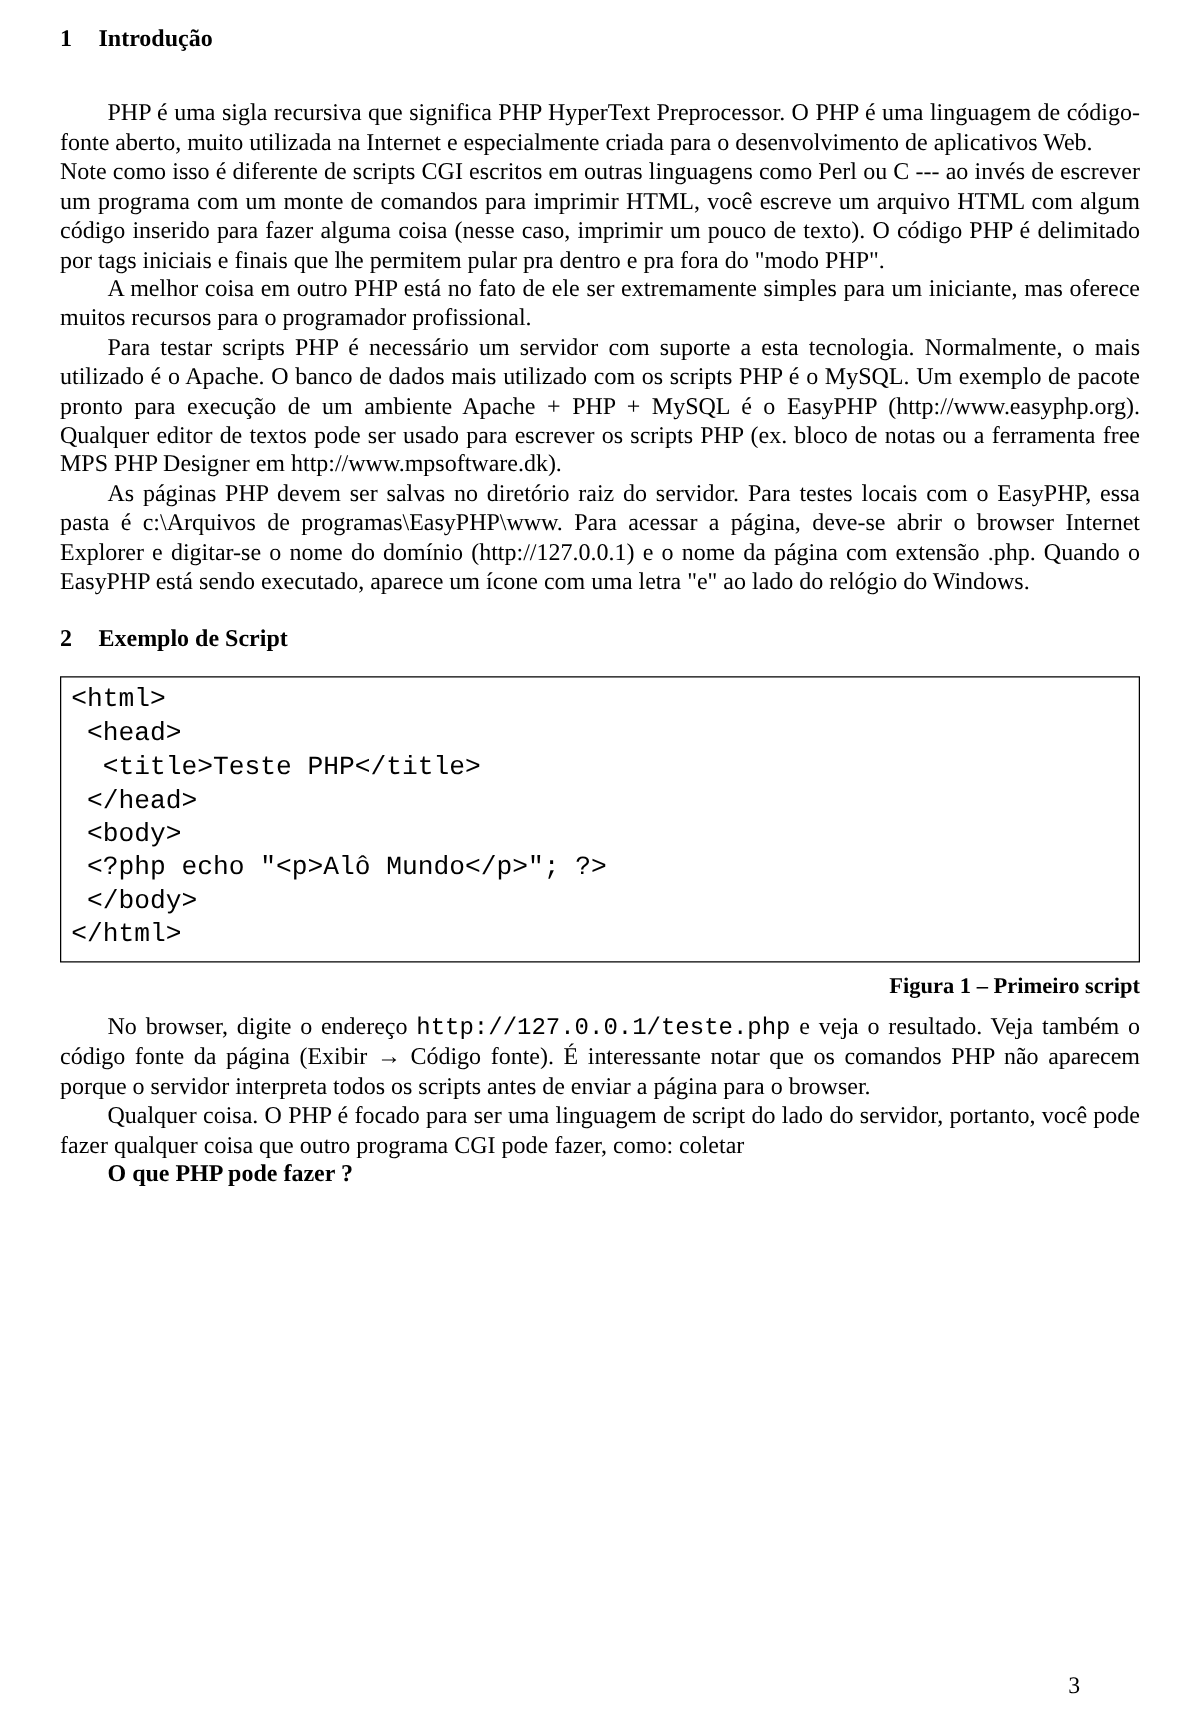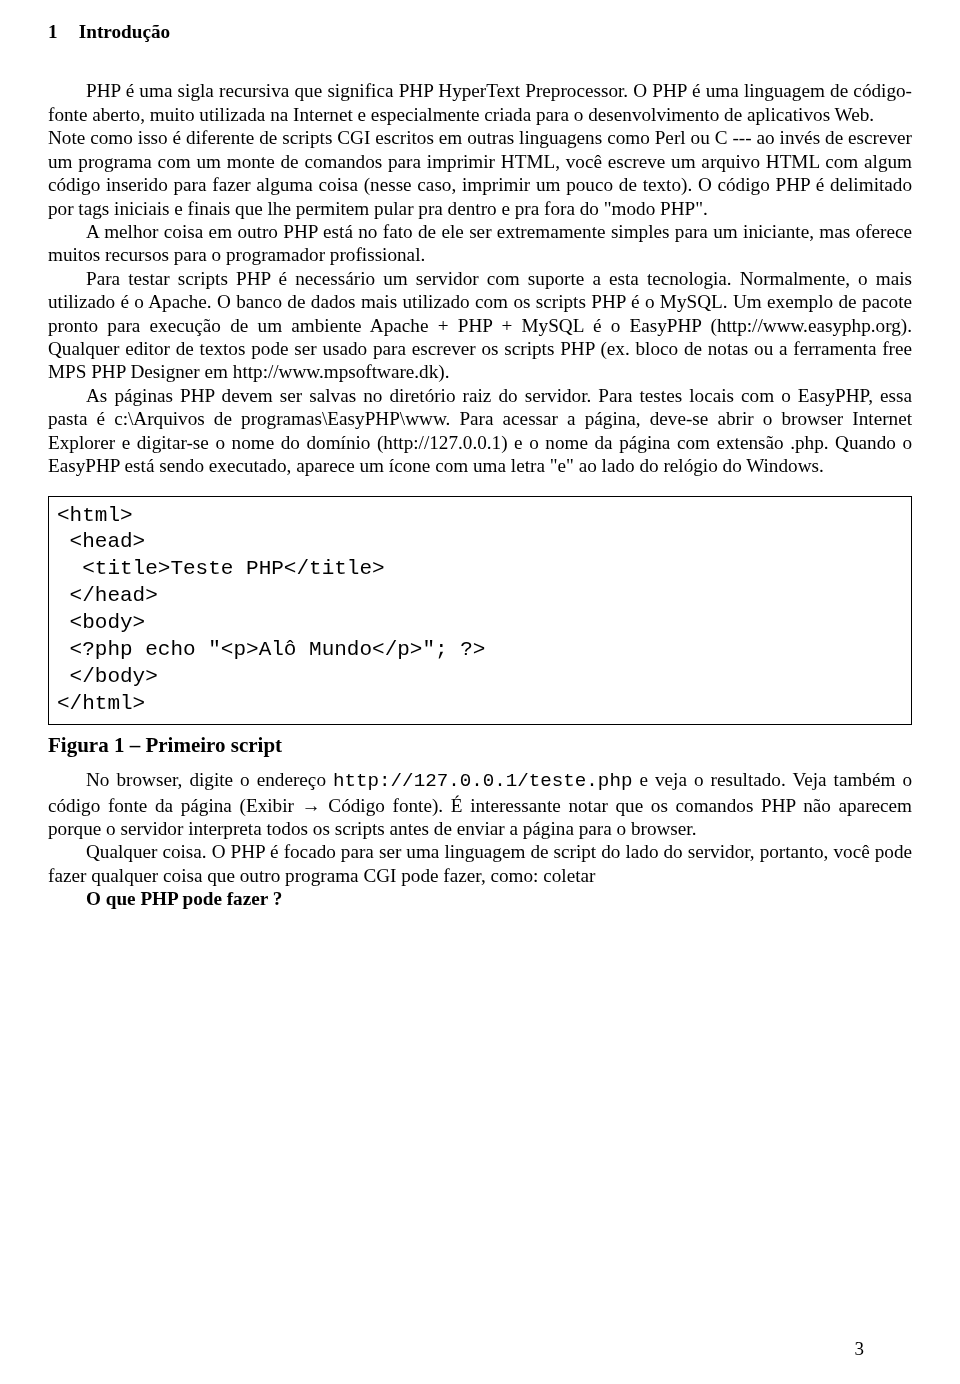--- a/index.html
+++ b/index.html
@@ -38,23 +38,23 @@
     border: 1px solid #000;
     margin-top: 18px;
     margin-bottom: 6px;
     padding: 6px 8px;
     font-family: "Courier New", Courier, monospace;
     font-size: 21px;
     line-height: 1.28;
     white-space: pre;
   }
   .fig-caption {
-    text-align: left;
+    text-align: right;
     font-weight: bold;
-    font-size: 21px;
+    font-size: 18px;
     margin-top: 8px;
     margin-bottom: 10px;
   }
   .after-heading-spacer { height: 18px; }
   .section2 { margin-top: 22px; margin-bottom: 18px; }
   .page-num {
     position: absolute;
     bottom: 24px;
     right: 48px;
     font-size: 19px;
@@ -82,20 +82,24 @@
 <p class="indent">A melhor coisa em outro PHP está no fato de ele ser extremamente simples para um iniciante, mas oferece muitos recursos para o programador profissional.</p>
 
 <p class="indent">
   <span>Para testar scripts PHP é necessário um servidor com suporte a esta tecnologia. Normalmente, o mais utilizado é o Apache. O banco de dados mais utilizado com os scripts PHP é o MySQL. Um exemplo de pacote pronto para execução de um ambiente Apache + PHP + MySQL é o EasyPHP (http://www.easyphp.org). Qualquer editor de textos pode ser usado para escrever os scripts PHP (ex. bloco de notas ou a ferramenta </span><span class="italic">free</span><span> MPS PHP Designer em http://www.mpsoftware.dk).</span>
 </p>
 
 <p class="indent">
   <span>As páginas PHP devem ser salvas no diretório raiz do servidor. Para testes locais com o EasyPHP, essa pasta é c:\Arquivos de programas\EasyPHP\www. Para acessar a página, deve-se abrir o </span><span class="italic">browser</span><span> Internet Explorer e digitar-se o nome do domínio (http://127.0.0.1) e o nome da página com extensão .php. Quando o EasyPHP está sendo executado, aparece um ícone com uma letra "e" ao lado do relógio do Windows.</span>
 </p>
 
+<div class="section-heading section2">
+  <span class="num">2</span>
+  <span>Exemplo de Script</span>
+</div>
 
 
 <div class="codebox"><span>&lt;html&gt;</span>
 <span> &lt;head&gt;</span>
 <span>  &lt;title&gt;Teste PHP&lt;/title&gt;</span>
 <span> &lt;/head&gt;</span>
 <span> &lt;body&gt;</span>
 <span> &lt;?php echo "&lt;p&gt;Alô Mundo&lt;/p&gt;"; ?&gt;</span>
 <span> &lt;/body&gt;</span>
 <span>&lt;/html&gt;</span></div>

